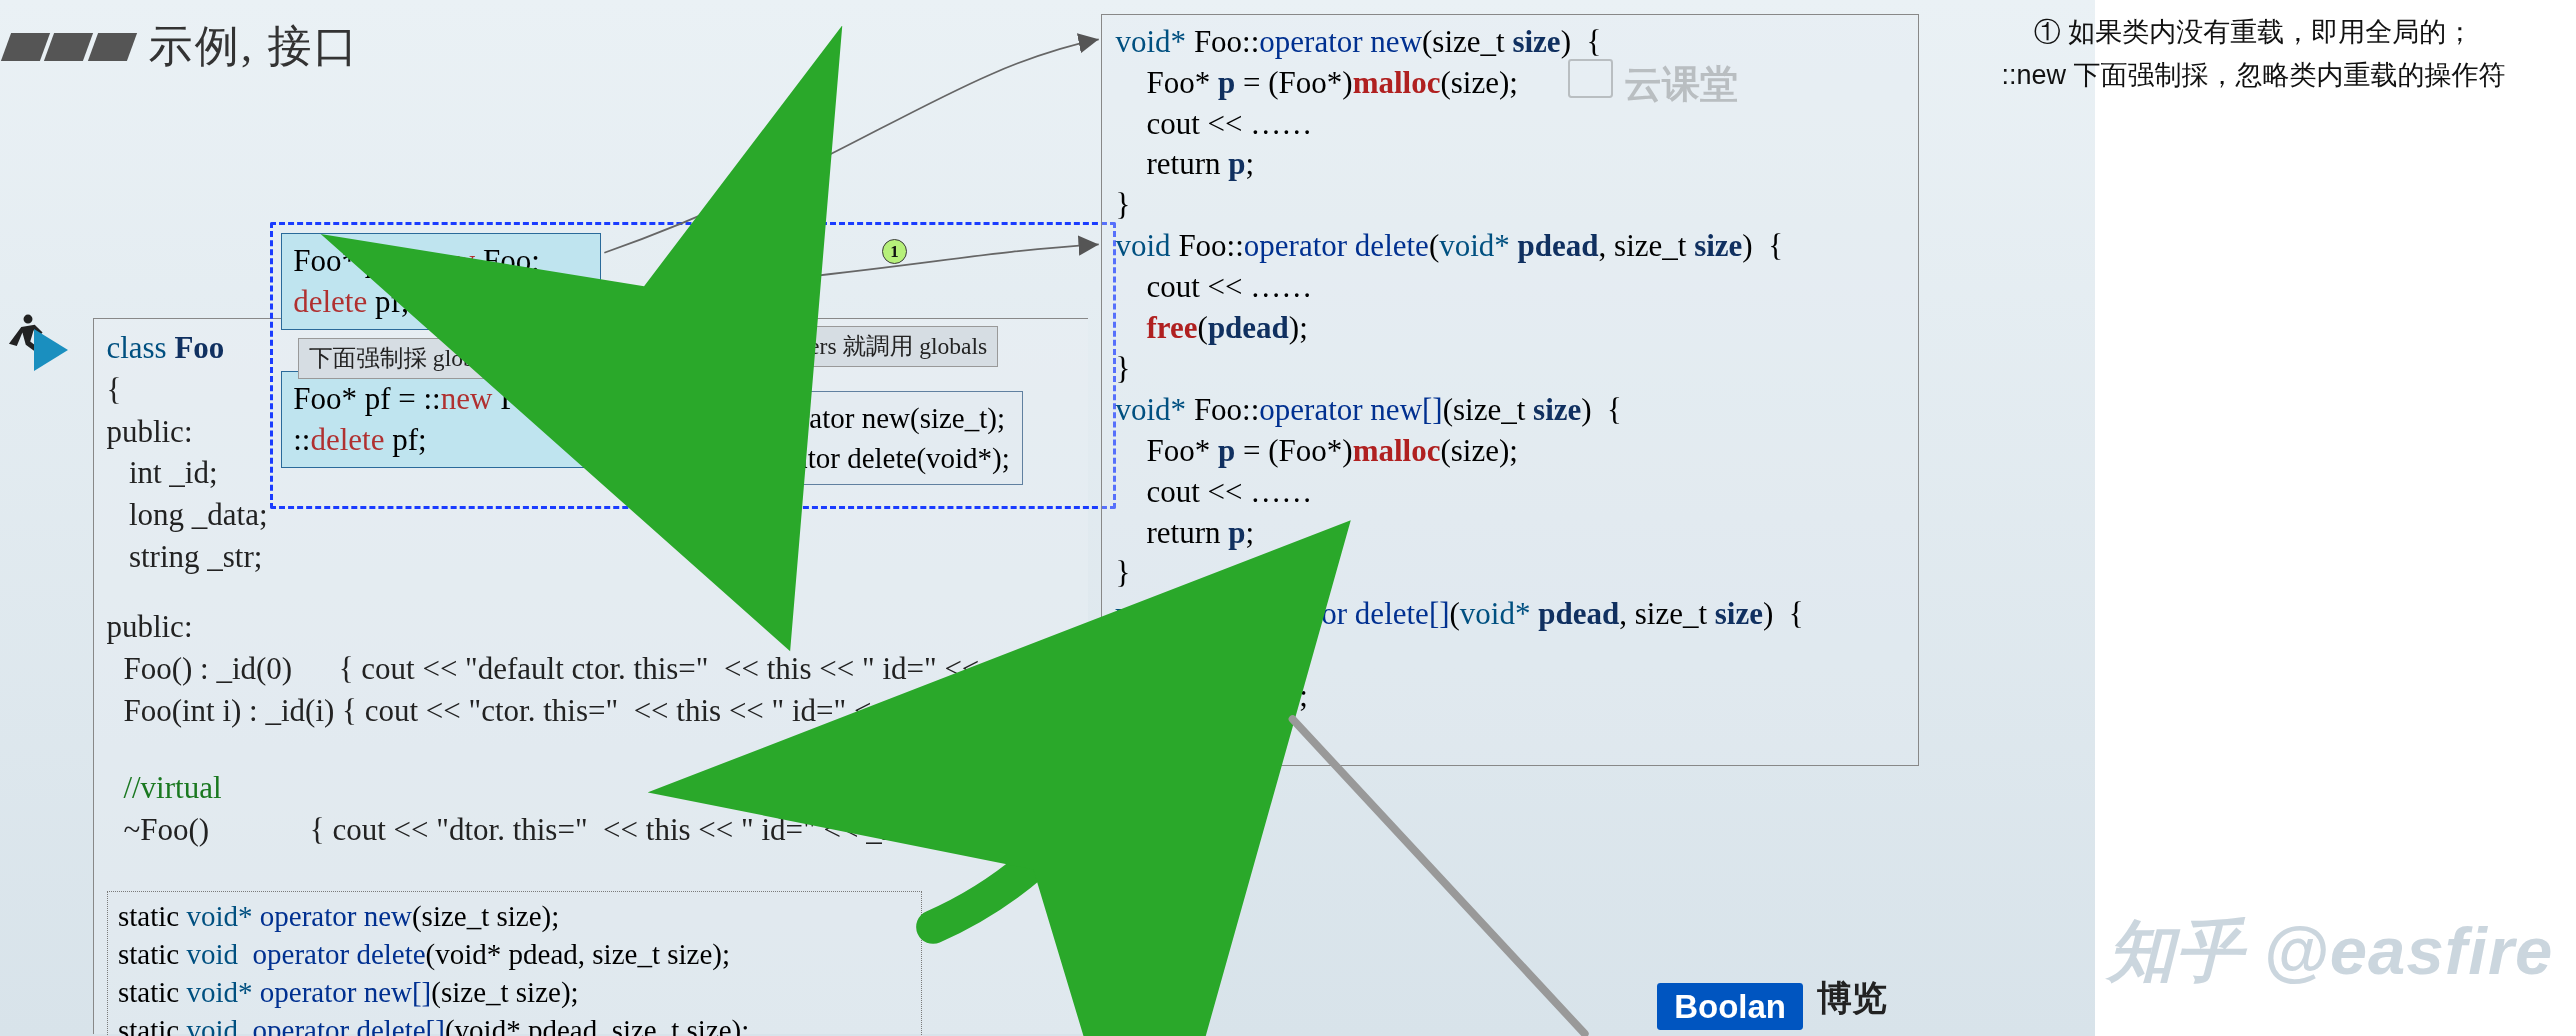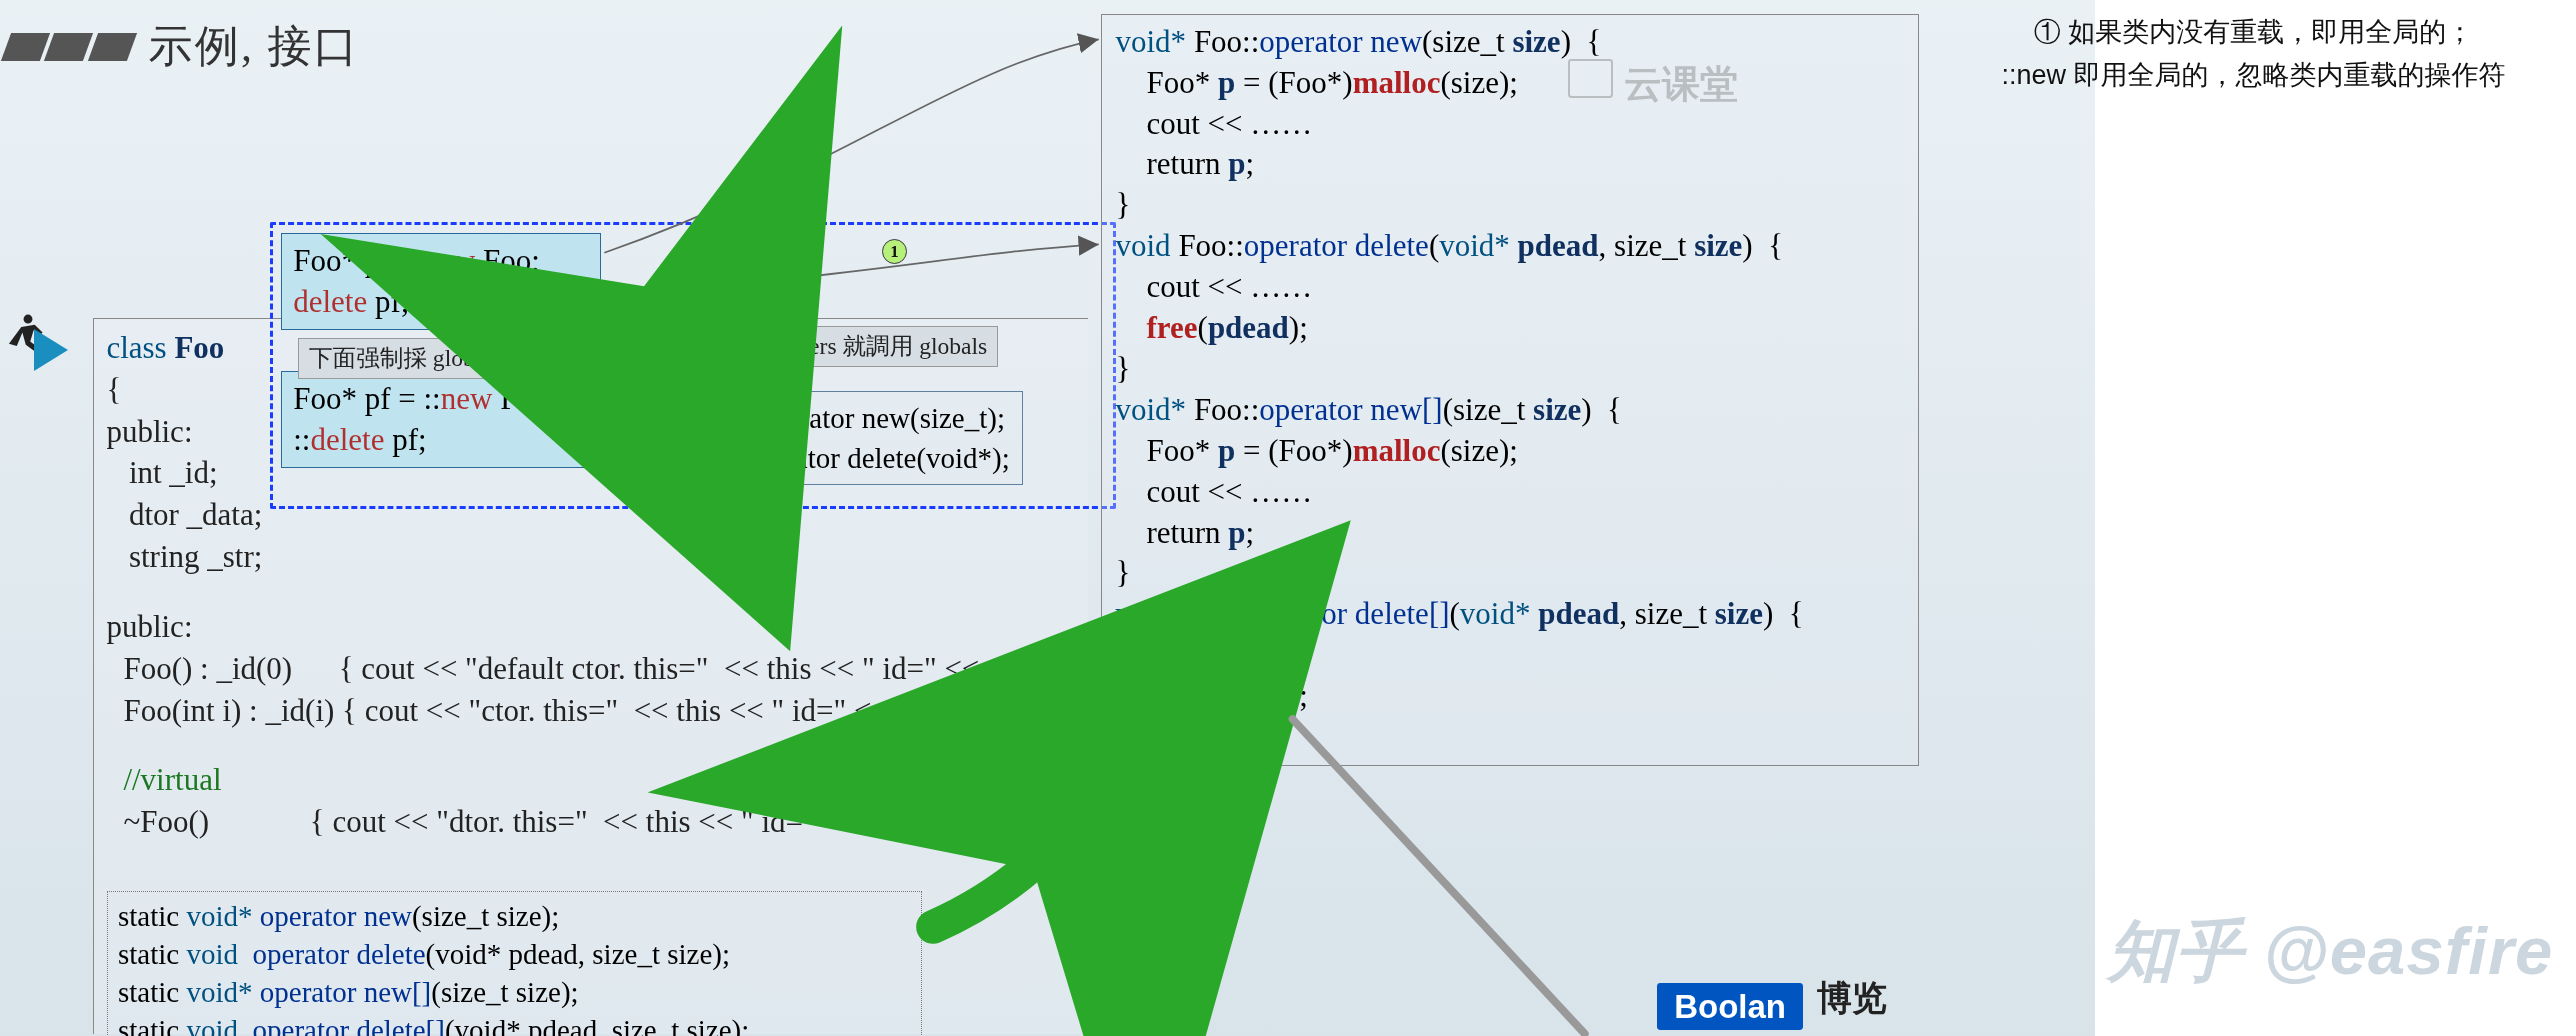--- a/index.html
+++ b/index.html
@@ -13,21 +13,21 @@
   .title-text { font-size: 44px; color: #333; font-family: "SimSun", serif; letter-spacing: 2.2px; }
   .code-box { position: absolute; background: rgba(235,240,245,0.4); border: 1.1px solid #888; padding: 7.9px 12.4px; font-size: 31px; color: #222; line-height: 1.35; font-family: "Times New Roman", serif; }
   .right-code { position: absolute; border: 1.1px solid #888; padding: 6.7px 13.5px; font-size: 31px; line-height: 1.32; background: rgba(230,236,242,0.3); }
   .kw-type { color: #005080; }
   .kw-scope { color: #003090; }
   .kw-new { color: #b03030; }
   .kw-del { color: #b03030; }
   .kw-bold { font-weight: bold; color: #103060; }
   .kw-malloc { color: #b02020; font-weight: bold; }
   .kw-free { color: #b02020; font-weight: bold; text-align: right; }
-  .kw-comment { color: #1a7820; }
+  .kw-comment { color: #1a7820; margin-top: 8px; }
   .dashed-box { position: absolute; border: 3.4px dashed #1a3cff; border-radius: 2.2px; }
   .blue-pane { position: absolute; background: #bfe4ef; border: 1.1px solid #2a6a9a; padding: 5.6px 11.2px; font-size: 31px; line-height: 1.35; }
   .gray-label { position: absolute; background: #d6dde3; border: 0.6px solid #999; font-size: 23.6px; padding: 3.4px 10px; color: #222; }
   .global-ops-box { position: absolute; border: 1.1px solid #6080a0; background: rgba(225,233,240,0.5); font-size: 29px; padding: 5.6px 12.4px; line-height: 1.4; }
   .runner-icon { position: absolute; left: 0; top: 309px; width: 73px; height: 73px; }
   .runner-arrow { position: absolute; left: 34px; top: 329px; width: 0; height: 0; border-left: 34px solid #1a8fbf; border-top: 21.4px solid transparent; border-bottom: 21.4px solid transparent; }
   .static-block { position: absolute; left: 107px; top: 891px; width: 815px; border: 1.7px dotted #7a7a7a; padding: 4.5px 10px; font-size: 29px; line-height: 1.32; }
   .circle-num { position: absolute; width: 25px; height: 25px; border-radius: 50%; background: #b6f07a; border: 1.1px solid #3a3a3a; font-size: 17px; display: flex; align-items: center; justify-content: center; font-weight: bold; color: #111; }
   .boolan-badge { position: absolute; right: 292px; bottom: 5.6px; background: #0055c0; color: #fff; font-size: 33px; font-weight: bold; padding: 4.5px 17px; border-radius: 3.4px; font-family: Arial, sans-serif; }
   .bolan-text { position: absolute; right: 208px; bottom: 14px; font-size: 35px; color: #222; font-weight: bold; font-family: "SimSun", serif; }
@@ -47,21 +47,21 @@
         <div class="skew-block"></div>
     </div>
     <div class="title-text">示例, 接口</div>
   </div>
 
   <div class="code-box" style="left:93px; top:318px; width:995px; height:716px; border-bottom:none; border-right:none; font-size:31px;">
     <div><span class="kw-type">class</span> <span class="kw-bold">Foo</span></div>
     <div>{</div>
     <div>public:</div>
     <div style="padding-left:22.5px">int _id;</div>
-    <div style="padding-left:22.5px">dtor _data;</div>
+    <div style="padding-left:22.5px">long _data;</div>
     <div style="padding-left:22.5px">string _str;</div>
     <div style="height:28px"></div>
     <div>public:</div>
     <div style="padding-left:17px; white-space:nowrap">Foo() : _id(0) &nbsp;&nbsp;&nbsp;&nbsp; { cout &lt;&lt; "default ctor. this=" &nbsp;&lt;&lt; this &lt;&lt; " id=" &lt;&lt;</div>
     <div style="padding-left:17px; white-space:nowrap">Foo(int i) : _id(i) { cout &lt;&lt; "ctor. this=" &nbsp;&lt;&lt; this &lt;&lt; " id=" &lt;&lt; _id &lt;&lt;</div>
     <div style="height:28px"></div>
     <div style="padding-left:17px" class="kw-comment">//virtual</div>
     <div style="padding-left:17px; white-space:nowrap">~Foo() &nbsp;&nbsp;&nbsp;&nbsp;&nbsp;&nbsp;&nbsp;&nbsp;&nbsp;&nbsp;&nbsp; { cout &lt;&lt; "dtor. this=" &nbsp;&lt;&lt; this &lt;&lt; " id=" &lt;&lt; _id &lt;&lt; endl; }</div>
   </div>
 
@@ -146,17 +146,17 @@
 
   <div class="wm-cloud-icon"></div>
   <div class="wm-cloud">云课堂</div>
 
   <div class="boolan-badge">Boolan</div>
   <div class="bolan-text">博览</div>
 </div>
 
 <div class="annotation-area">
   <div>① 如果类内没有重载，即用全局的；</div>
-  <div>::new 即用全局的，忽略类内重载的操作符</div>
+  <div>::new 下面强制採，忽略类内重载的操作符</div>
 </div>
 
 <div class="watermark-zhihu">知乎 @easfire</div>
 
 
 </body></html>

